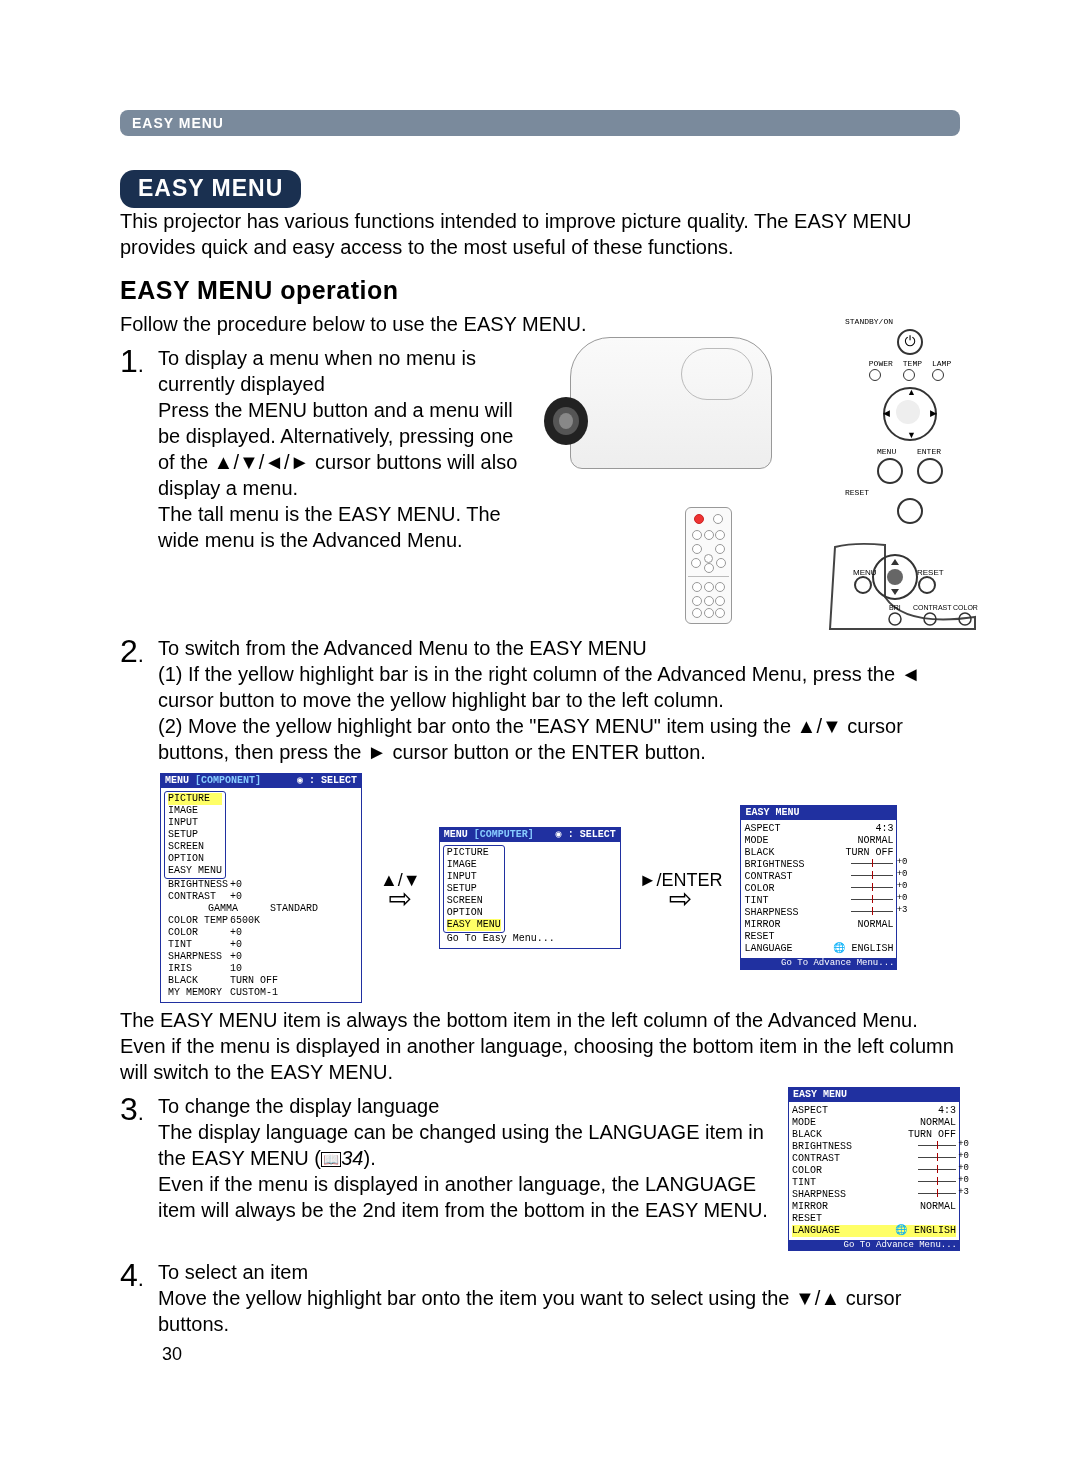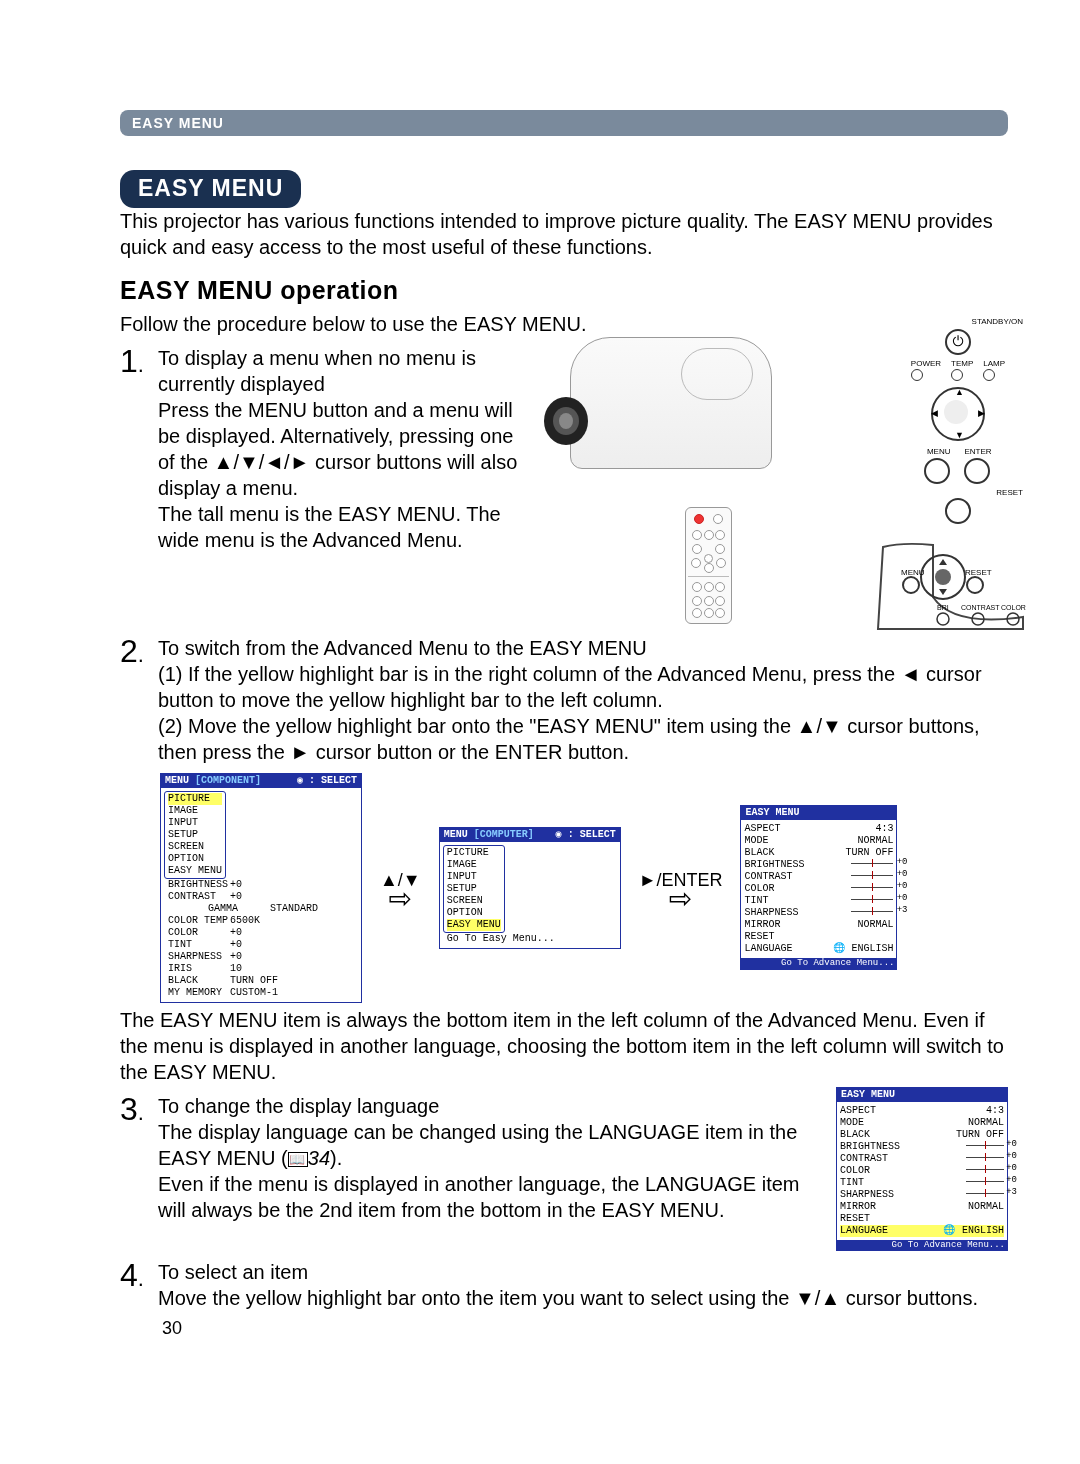--- a/index.html
+++ b/index.html
@@ -5,21 +5,21 @@
   body {
     margin: 0;
     padding: 0;
     background: #fff;
     font-family: Arial, Helvetica, sans-serif;
     color: #000;
     width: 1080px;
   }
   .page {
     width: 1080px;
-    padding: 110px 72px 40px 120px;
+    padding: 110px 120px 40px 120px;
     box-sizing: border-box;
     font-size: 20px;
     line-height: 1.3;
   }
   .header-bar {
     background: #7a8a9c;
     color: #fff;
     font-weight: bold;
     font-size: 14px;
     padding: 4px 12px;
@@ -113,21 +113,21 @@
     background: #fff;
   }
   .panel-dial {
     width: 50px; height: 50px; border: 2px solid #333; border-radius: 50%; margin: 6px auto; position: relative;
   }
   .panel-dial-inner {
     position:absolute; left:11px; top:11px; width:24px; height:24px; border-radius:50%; background:#eee;
   }
   .panel-btns { display:flex; justify-content:center; gap:14px; font-size:9px; }
   .panel-btns .b { width:22px; height:22px; border:2px solid #333; border-radius:50%; }
-  .panel-lbl { font-size:8px; text-align:right; }
+  .panel-lbl { font-size:8px; text-align:left;font-family:Liberation Mono, monospace; }
   .power-row { display:flex; justify-content:center; gap:10px; font-size:8px;}
   .power-row .c { width:10px; height:10px; border:1.5px solid #333; border-radius:50%;}
   .control-panel2 {
     position: absolute;
     right: -25px;
     bottom: -5px;
     width: 160px;
     height: 95px;
   }
   .menu-box {

